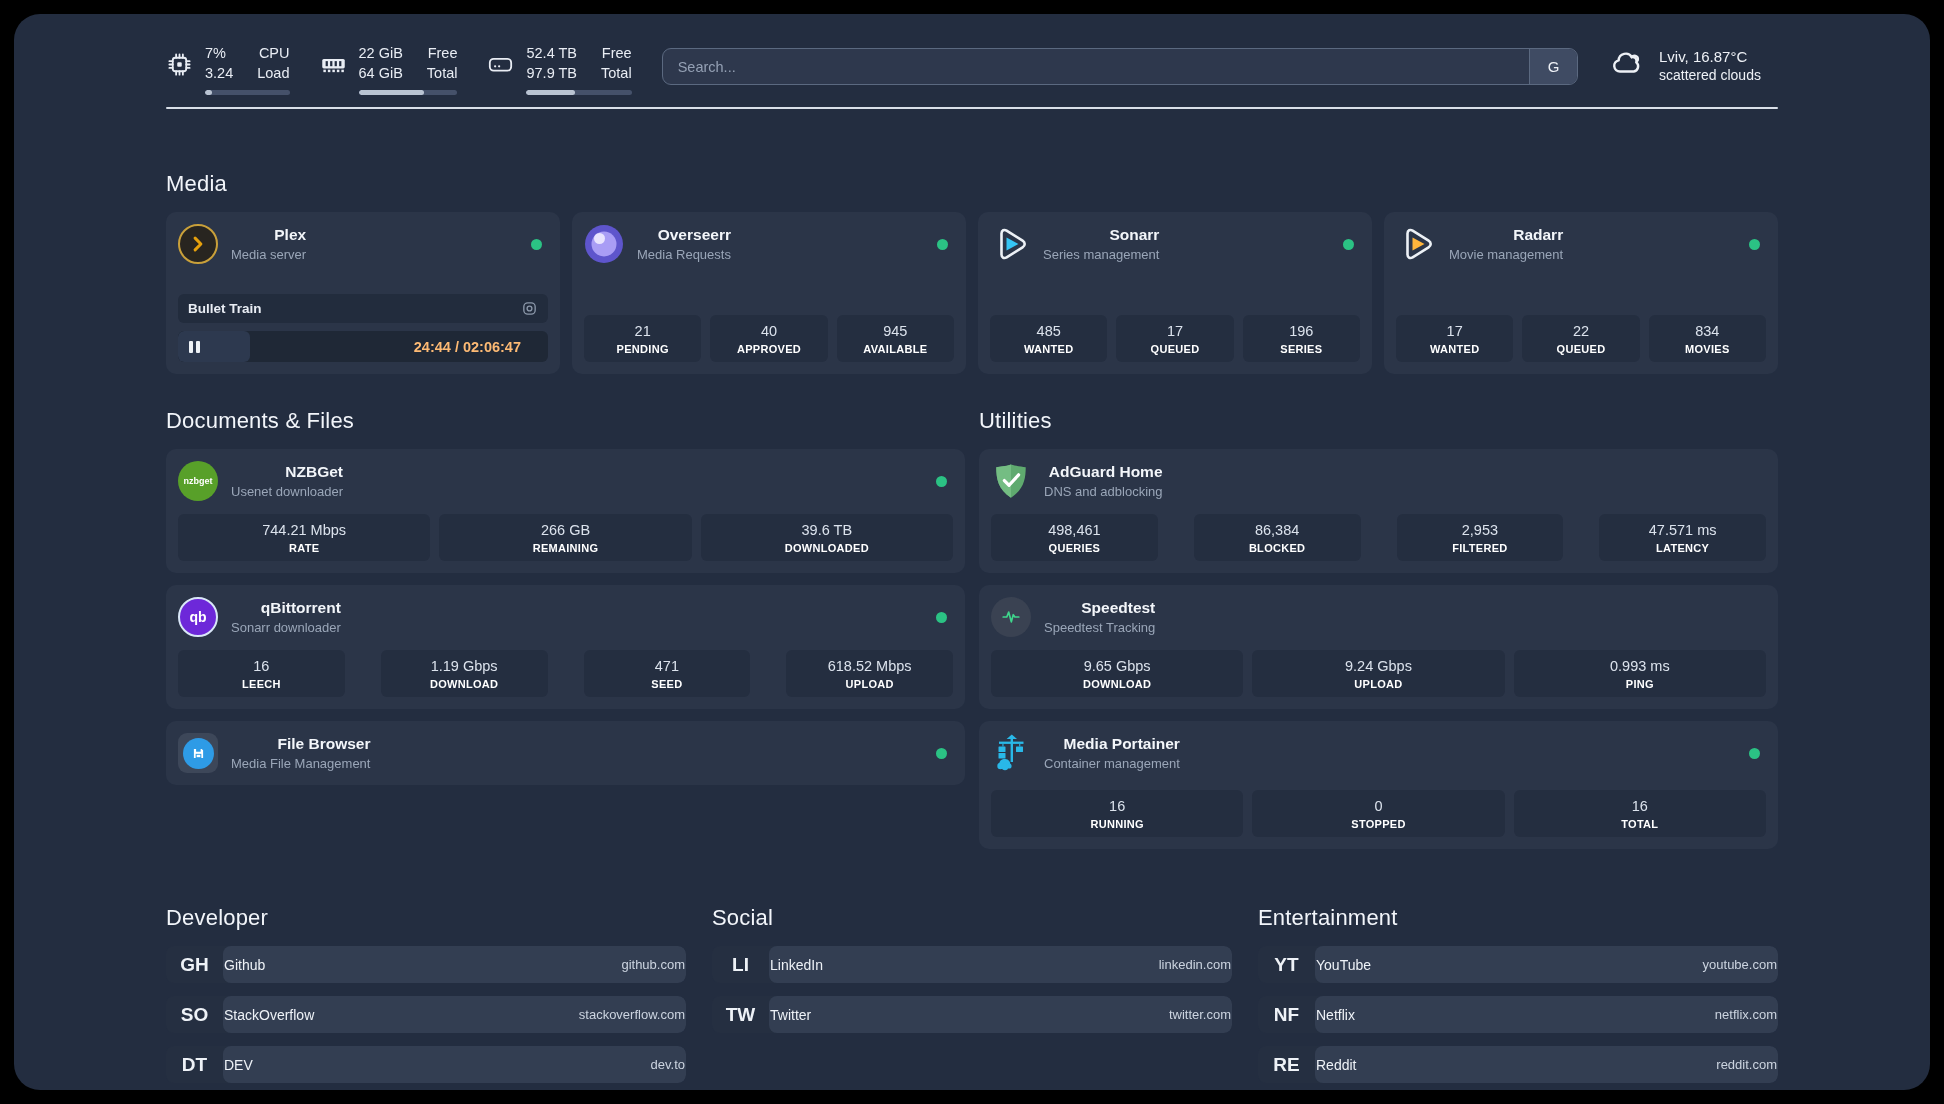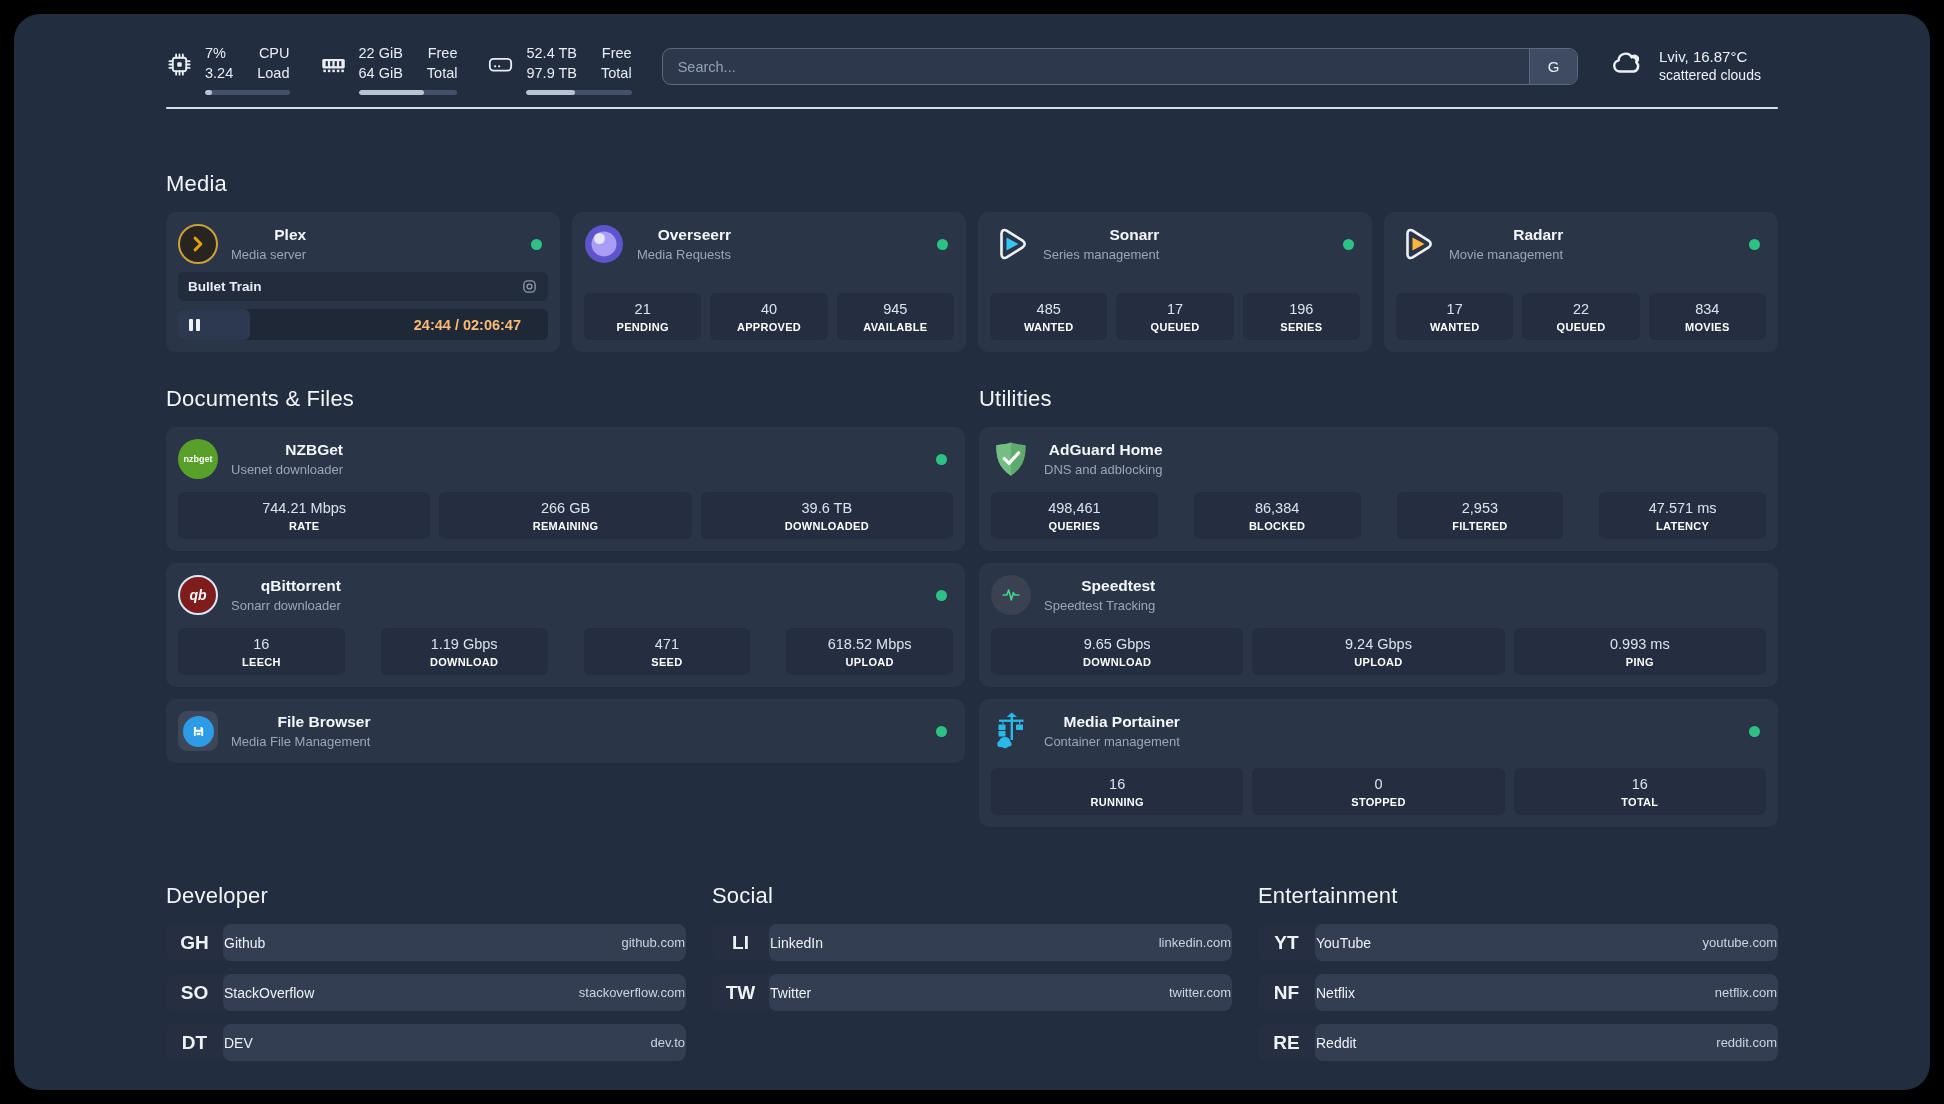--- a/index.html
+++ b/index.html
@@ -58,28 +58,28 @@
   .stat-row.c4 { grid-template-columns: repeat(4, 1fr); gap: 36px; }
   .stat-box { background: #242e40; border-radius: 6px; text-align: center; padding: 8px 4px 7px 4px; }
   .stat-box .v { font-size: 14.5px; color: #dce3ed; }
   .stat-box .l { font-size: 11px; color: #ffffff; font-weight: 700; margin-top: 4px; letter-spacing: .3px; }
 
   
   .circle { border-radius: 50%; width: 40px; height: 40px; display: flex; align-items: center; justify-content: center; }
   .icon-plex { background: #282520; border: 2.5px solid #c9a03a; }
   .icon-nzbget { background: #58a029; }
   .icon-nzbget span { color: #fff; font-size: 9px; font-weight: 700; }
-  .icon-qb { background: #7f1d1d; border: 2.5px solid #d9e7f8; font-style: italic; }
+  .icon-qb { background: #6d28d9; border: 2.5px solid #d9e7f8; }
   .icon-qb span { color: #fff; font-size: 14px; font-weight: 700; }
   .icon-speedtest { background: #3a4252; }
   .icon-fb-wrap { width: 40px; height: 40px; border-radius: 9px; background: #3d4759; display: flex; align-items: center; justify-content: center; }
   .icon-fb { width: 31px; height: 31px; border-radius: 50%; background: #2e9be6; display: flex; align-items: center; justify-content: center; }
 
   
-  .np-row { margin-top: 8px; background: #222c3d; border-radius: 6px; height: 29px;
+  .np-row { margin-top: 30px; background: #222c3d; border-radius: 6px; height: 29px;
     display: flex; align-items: center; padding: 0 10px; font-size: 13.5px; color: #e9edf4; font-weight: 600; }
   .np-cast { margin-left: auto; display: flex; align-items: center; cursor: pointer; }
   .pg-row { margin-top: 8px; background: #1f2836; border-radius: 6px; height: 31px;
     position: relative; display: flex; align-items: center; overflow: hidden; }
   .pg-fill { position: absolute; left: 0; top: 0; bottom: 0; background: #2d394f; border-radius: 6px; }
   .pause { position: relative; margin-left: 11px; display: flex; gap: 3.5px; cursor: pointer; }
   .pause i { width: 3.5px; height: 12px; background: #eef2f7; border-radius: 1px; display: block; }
   .pg-time { position: relative; margin-left: auto; margin-right: 27px; font-size: 14.5px; font-weight: 700; color: #fdba74; }
 
   

